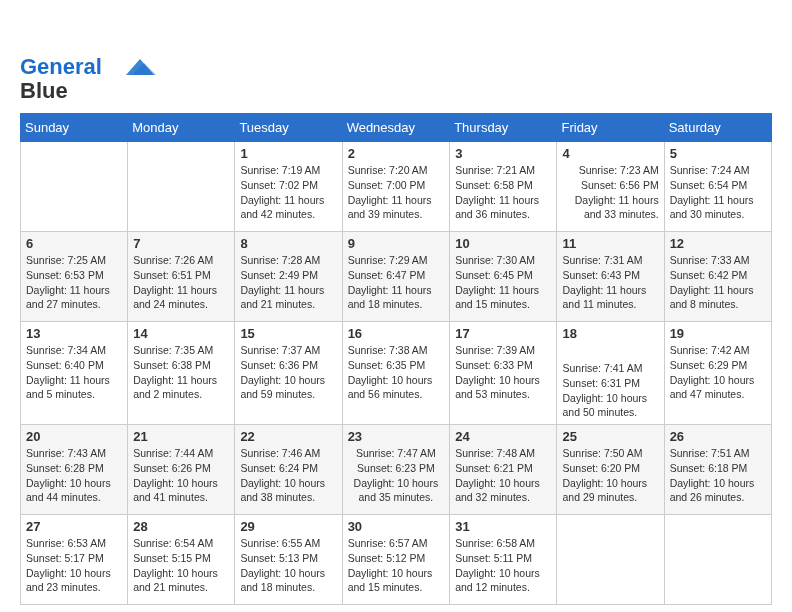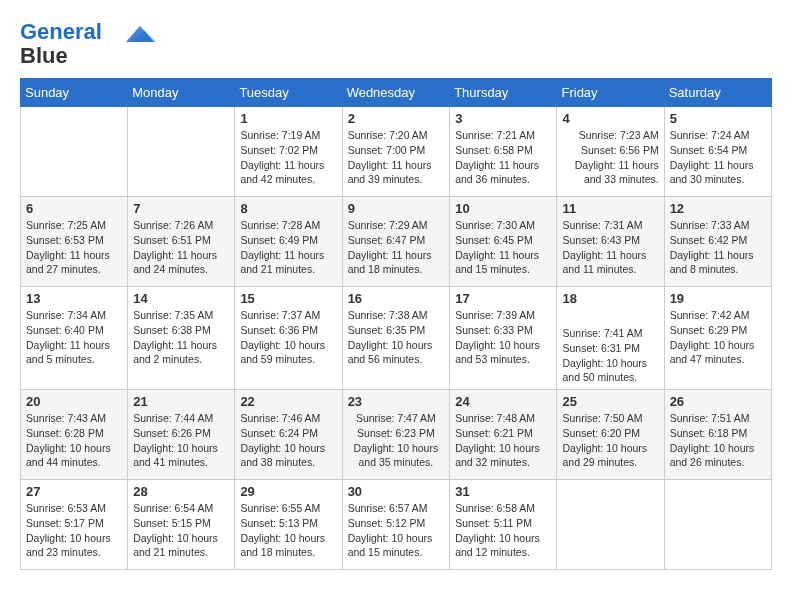--- a/index.html
+++ b/index.html
@@ -82,21 +82,21 @@
     }
     .row-white td {
       background-color: #fff;
     }
   </style>
 </head>
 <body>
 
 <div class="header">
   <div class="logo">
-    <div style="display:flex;align-items:flex-end;gap:20px;">
+    <div style="display:flex;align-items:center;gap:20px;margin-top:35px;">
       <span class="logo-text">
         <span class="blue">General</span>
       </span>
       <svg width="36" height="20" viewBox="0 0 36 20">
         <polygon points="4,18 18,2 32,18" fill="#1a6dcc" opacity="0.85"></polygon>
         <polygon points="10,18 22,6 34,18" fill="#1a6dcc" opacity="0.5"></polygon>
       </svg>
     </div>
     <span class="logo-text blue">Blue</span>
   </div>
@@ -162,21 +162,21 @@
         </td>
         <td>
           <span class="day-num">7</span>
           <div class="day-info" style="white-space: pre-line;">Sunrise: 7:26 AM
 Sunset: 6:51 PM
 Daylight: 11 hours and 24 minutes.</div>
         </td>
         <td>
           <span class="day-num">8</span>
           <div class="day-info" style="white-space: pre-line;">Sunrise: 7:28 AM
-Sunset: 6:49 PM
+Sunset: 2:49 PM
 Daylight: 11 hours and 21 minutes.</div>
         </td>
         <td>
           <span class="day-num">9</span>
           <div class="day-info" style="white-space: pre-line;">Sunrise: 7:29 AM
 Sunset: 6:47 PM
 Daylight: 11 hours and 18 minutes.</div>
         </td>
         <td>
           <span class="day-num">10</span>

